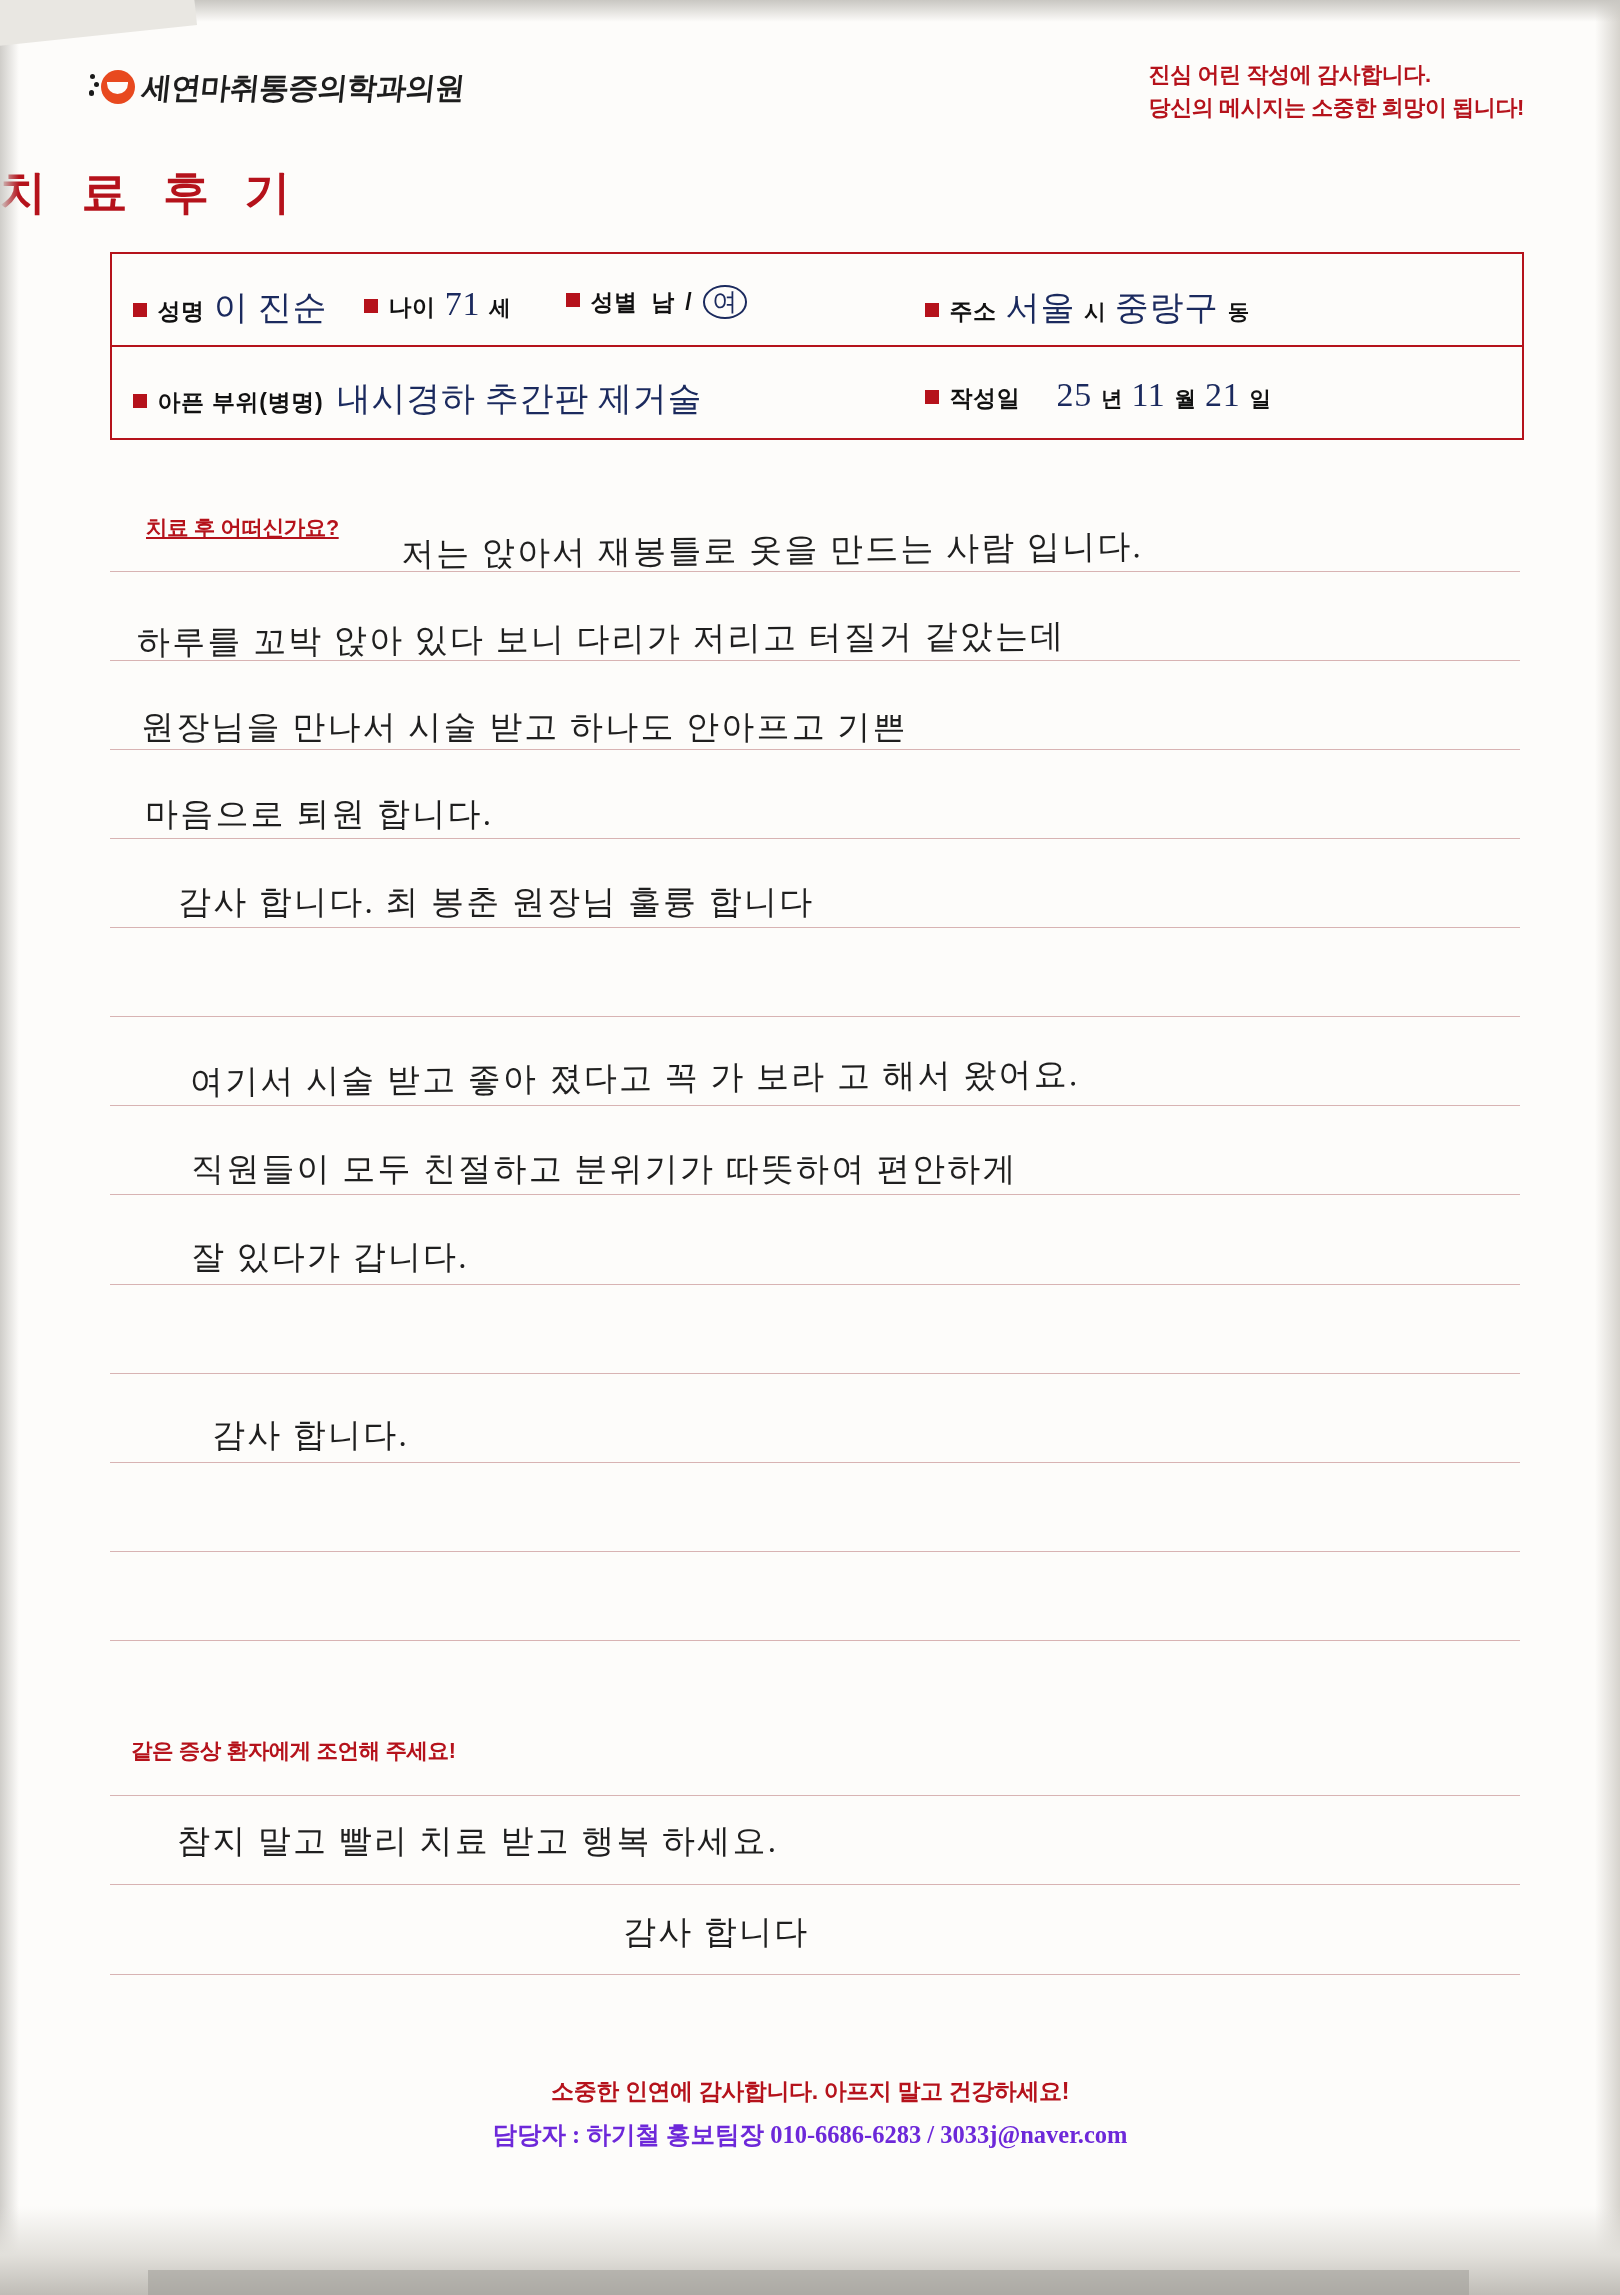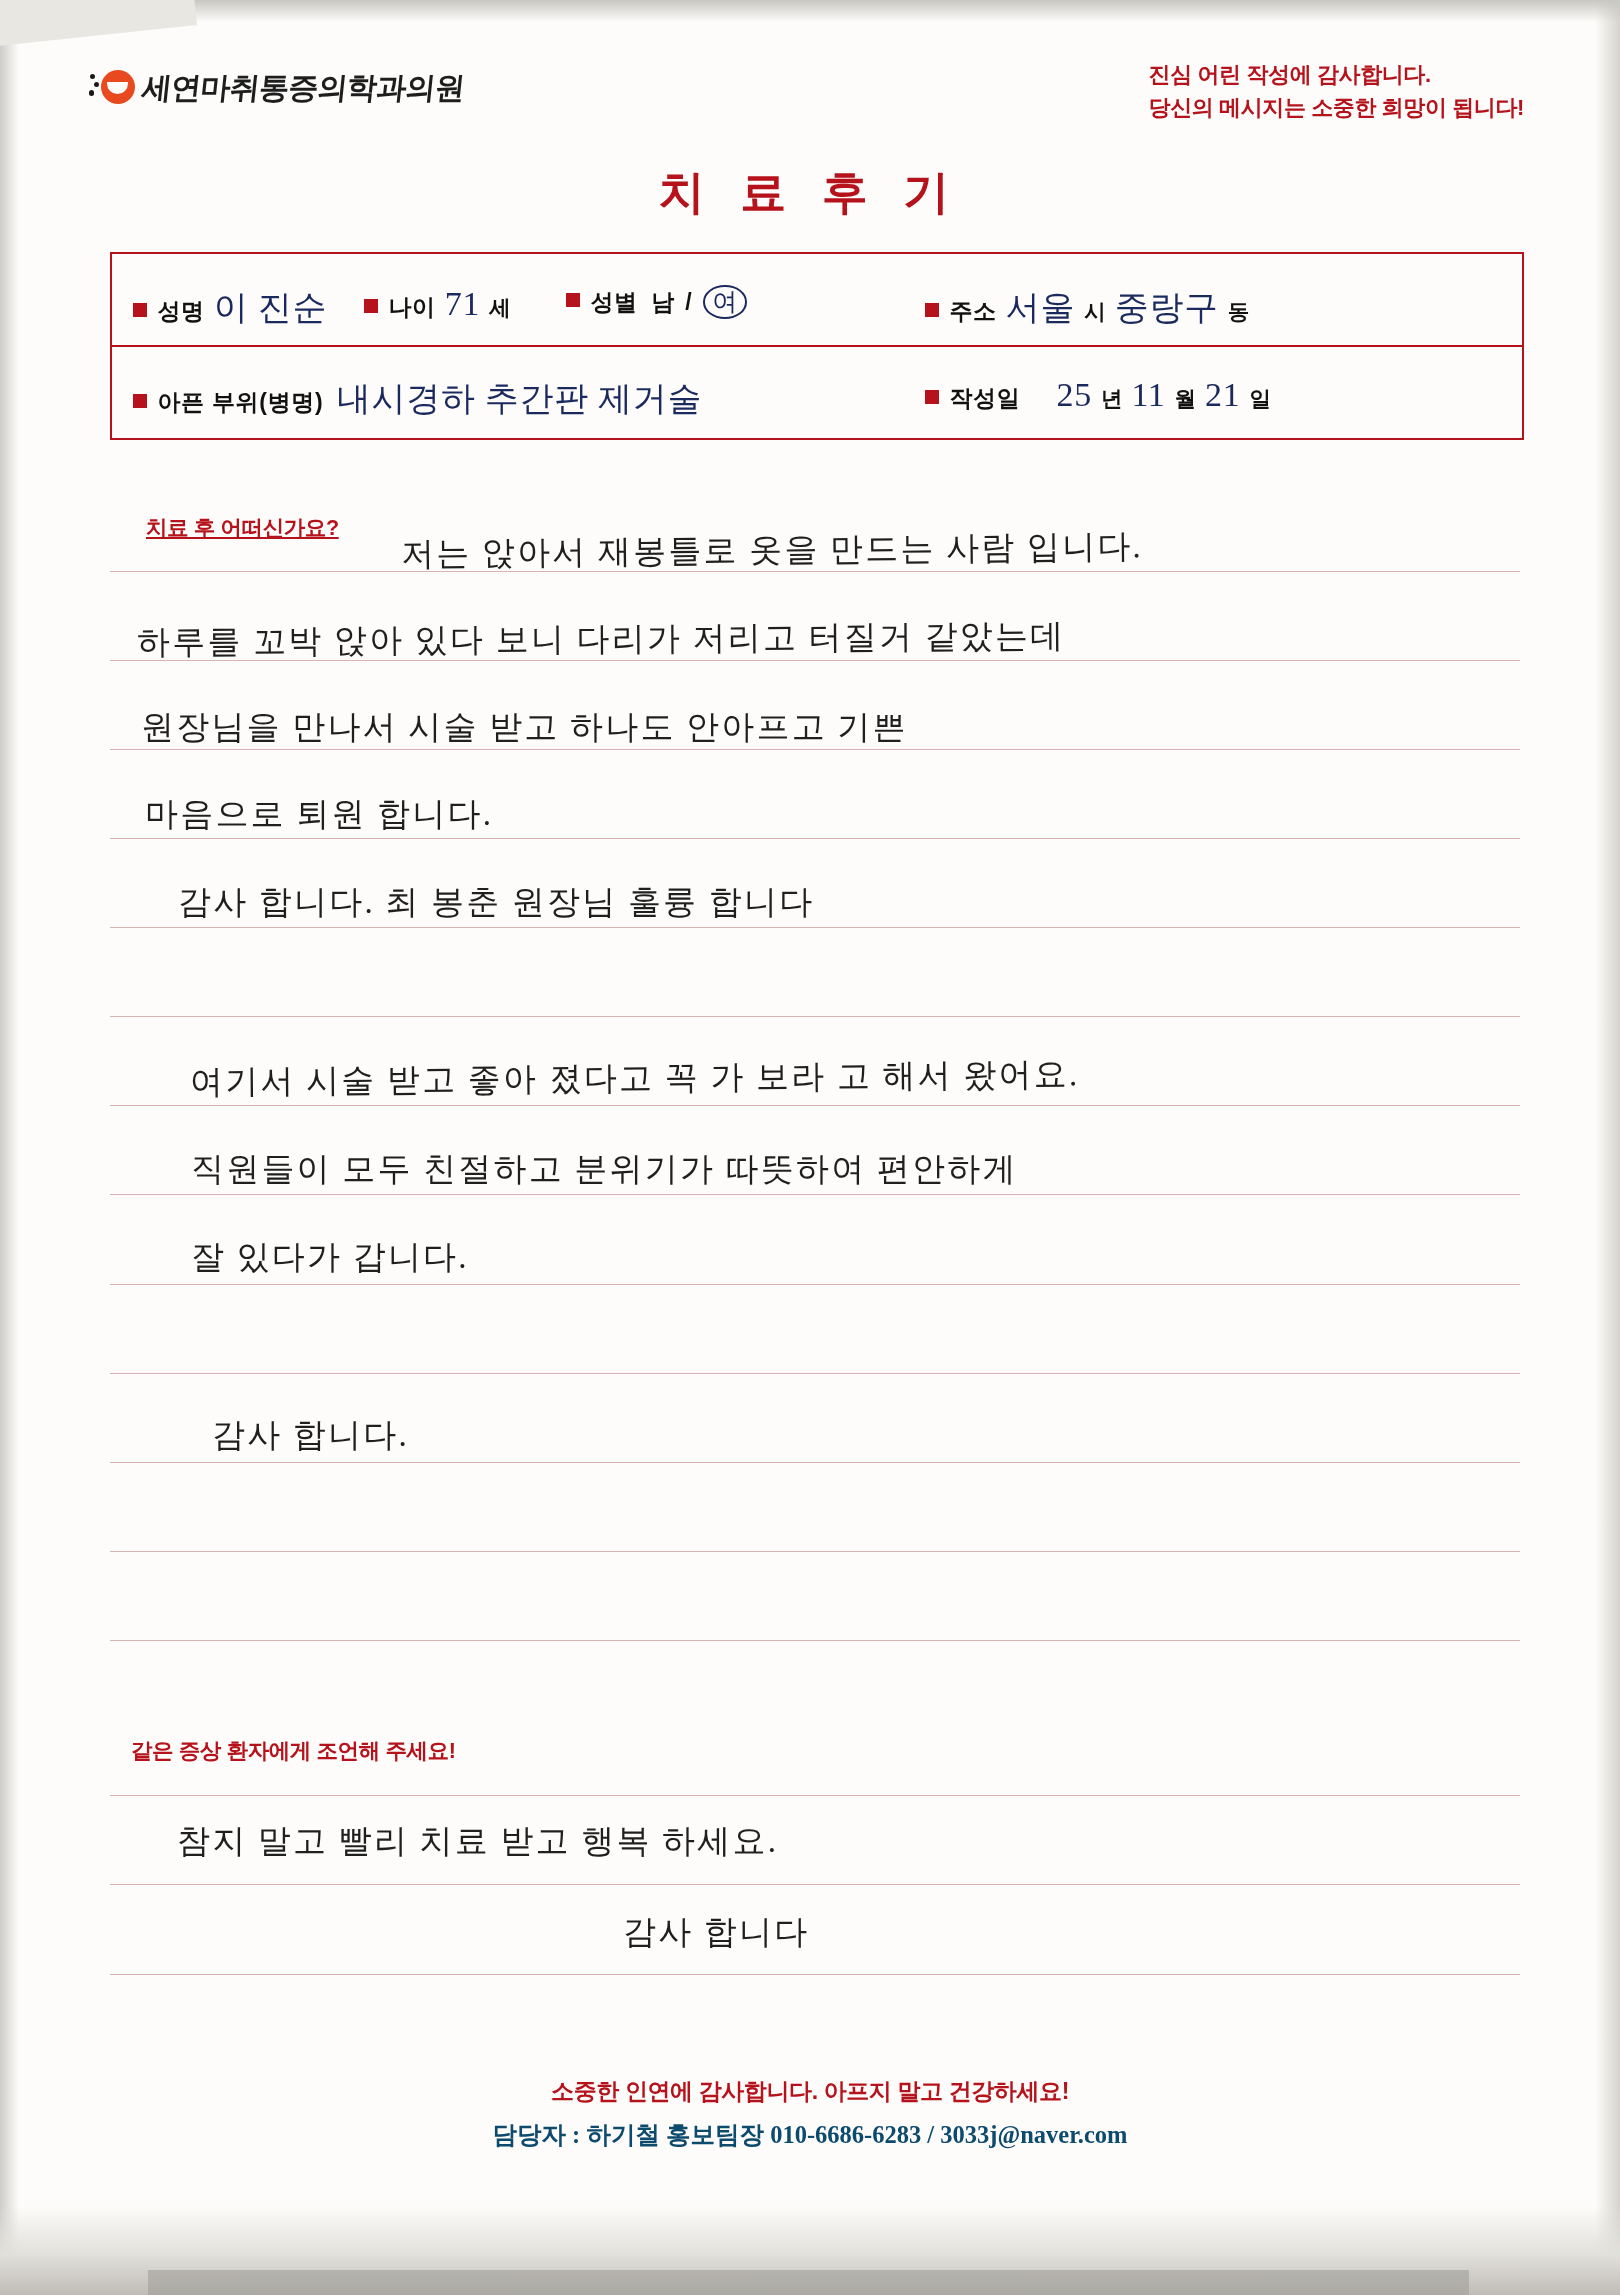--- a/index.html
+++ b/index.html
@@ -116,21 +116,21 @@
     font-weight: bold;
     font-size: 22px;
     line-height: 1.5;
     letter-spacing: -0.4px;
   }
 
   
   .title {
     position: absolute;
     left: 0; right: 0; top: 162px;
-    text-align: center;
+    text-align: left;
     color: #b5121b;
     font-weight: bold;
     font-size: 46px;
     letter-spacing: 12px;
     font-family: "Liberation Serif", serif;
   }
 
   
   .infobox {
     position: absolute;
@@ -222,21 +222,21 @@
     text-align: center;
     color: #b5121b;
     font-weight: bold;
     font-size: 23px;
     letter-spacing: -0.4px;
   }
   .footer2 {
     position: absolute;
     left: 0; right: 0; top: 2118px;
     text-align: center;
-    color: #0c4a6e;
+    color: #6d28d9;
     font-weight: bold;
     font-size: 24.5px;
     font-family: "Liberation Serif", serif;
     letter-spacing: 0px;
   }
 </style>
 </head>
 <body>
 
 <div id="page">

